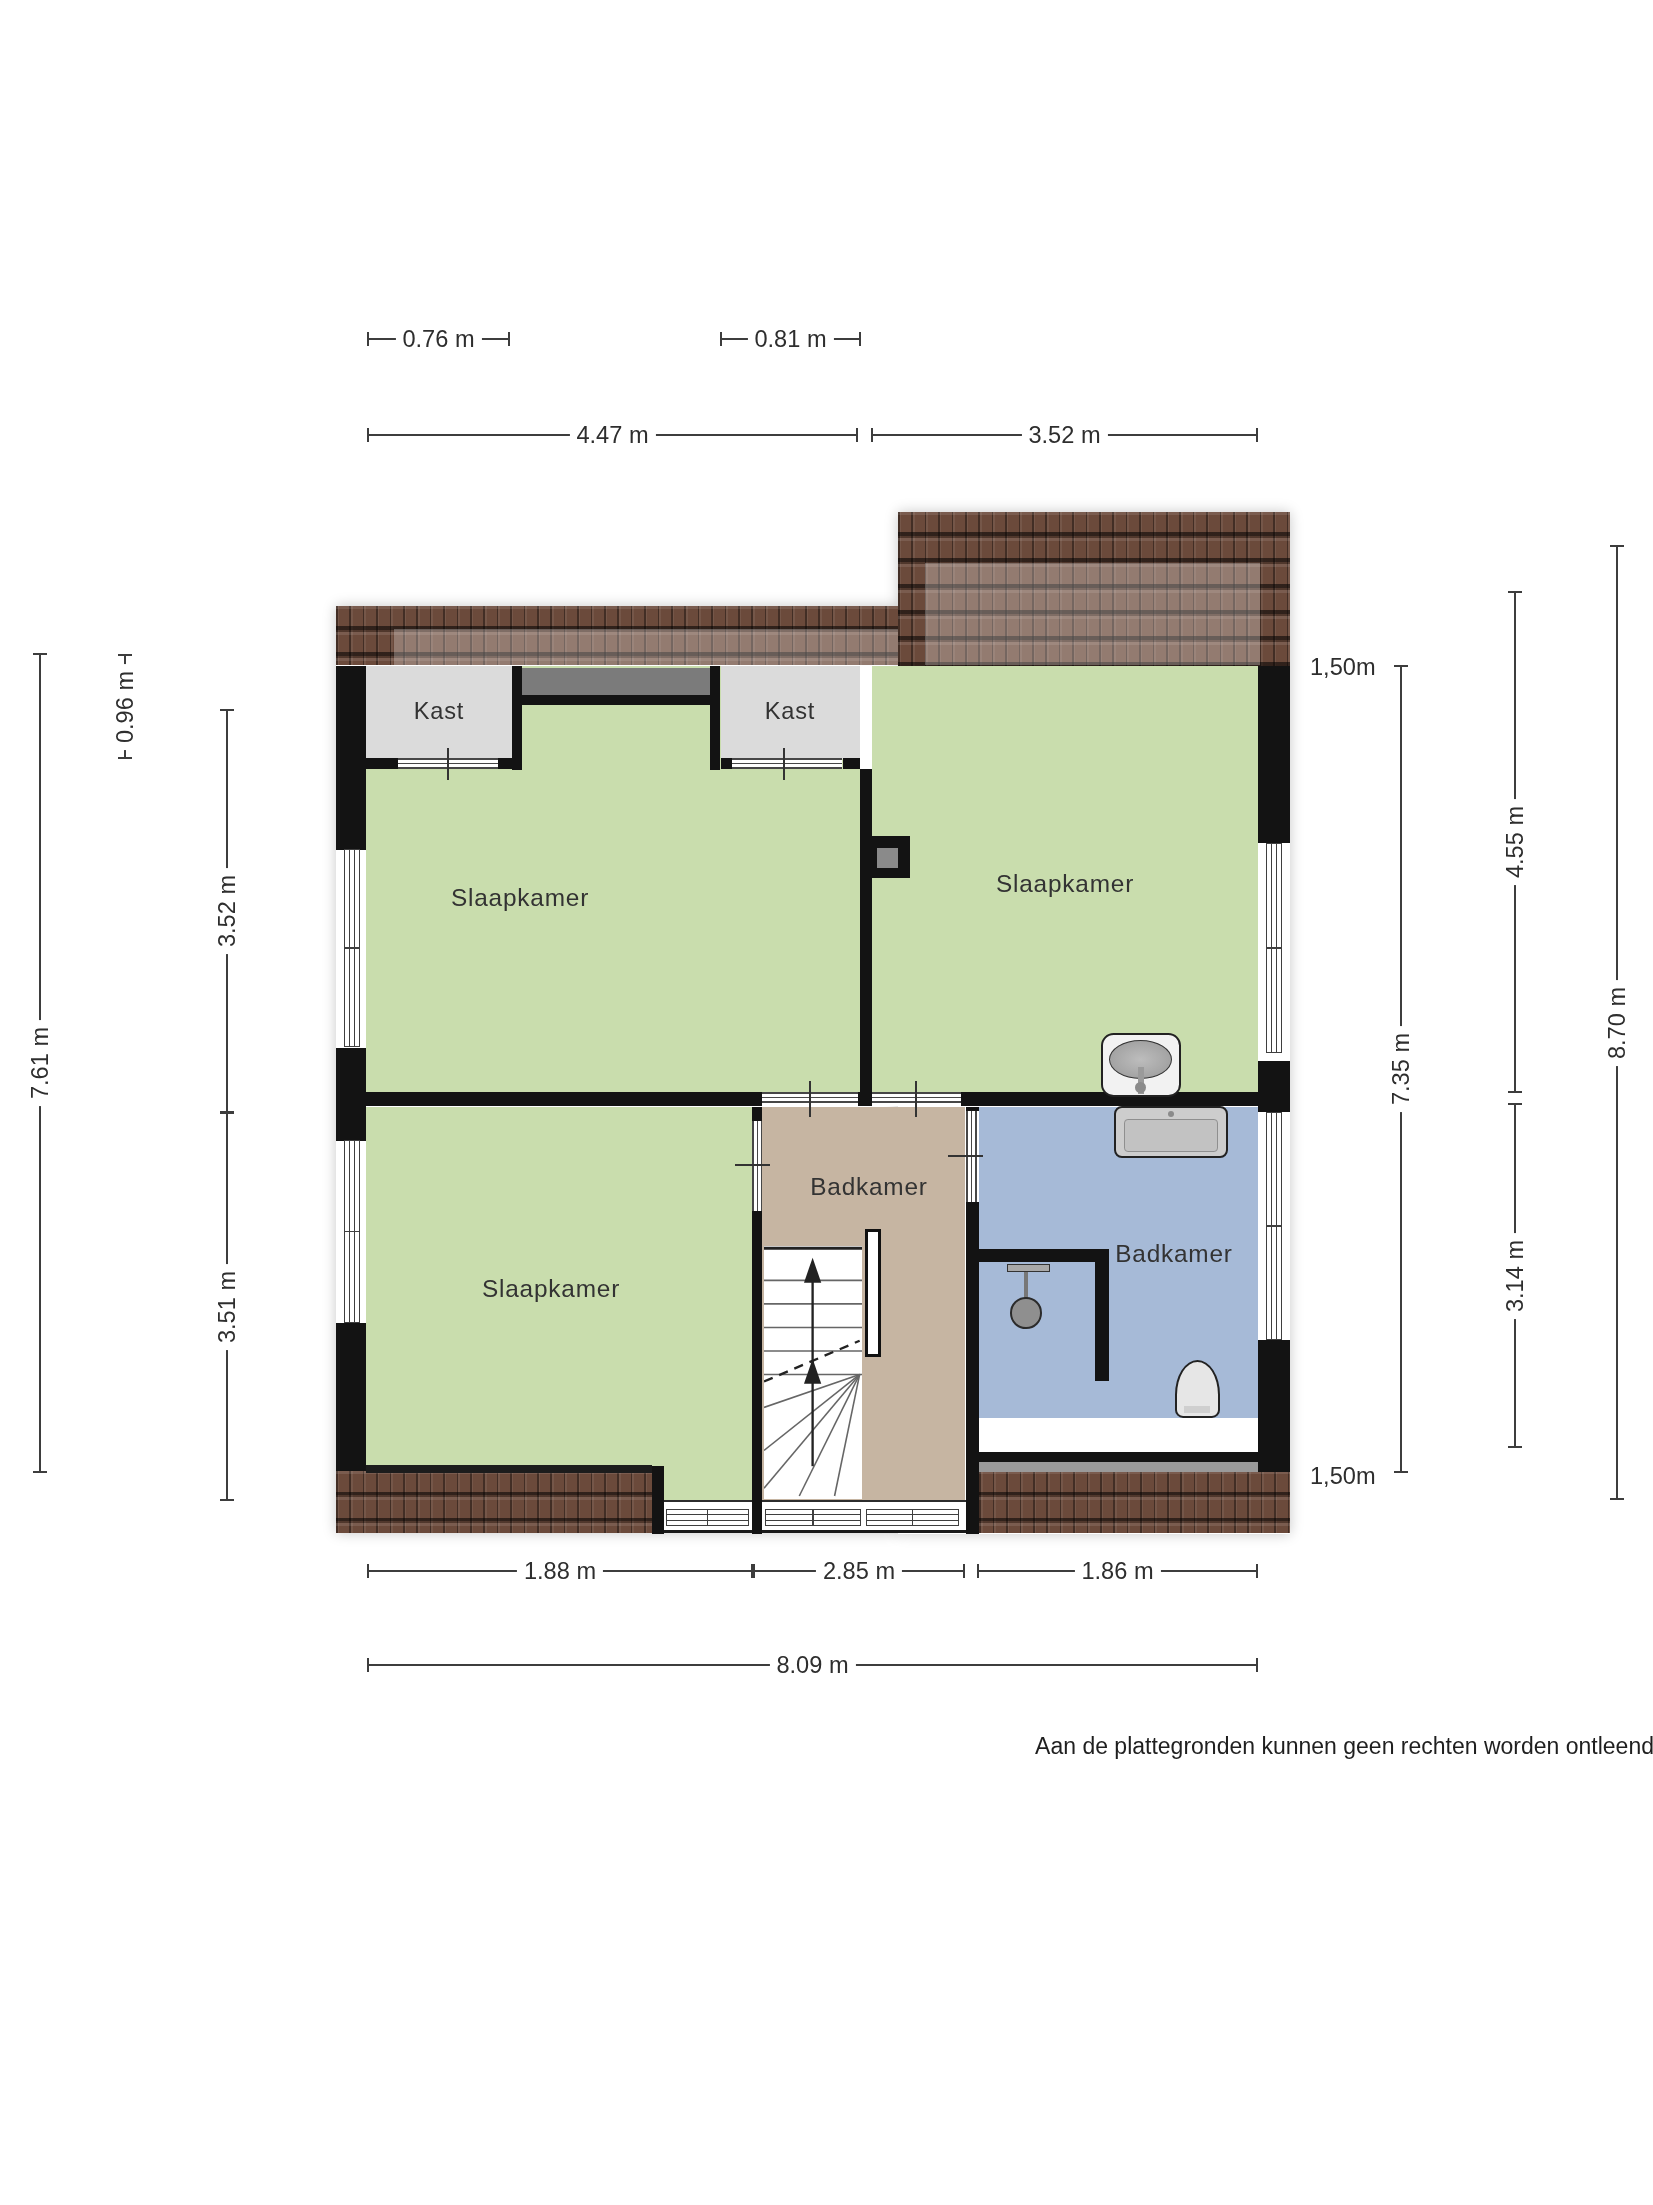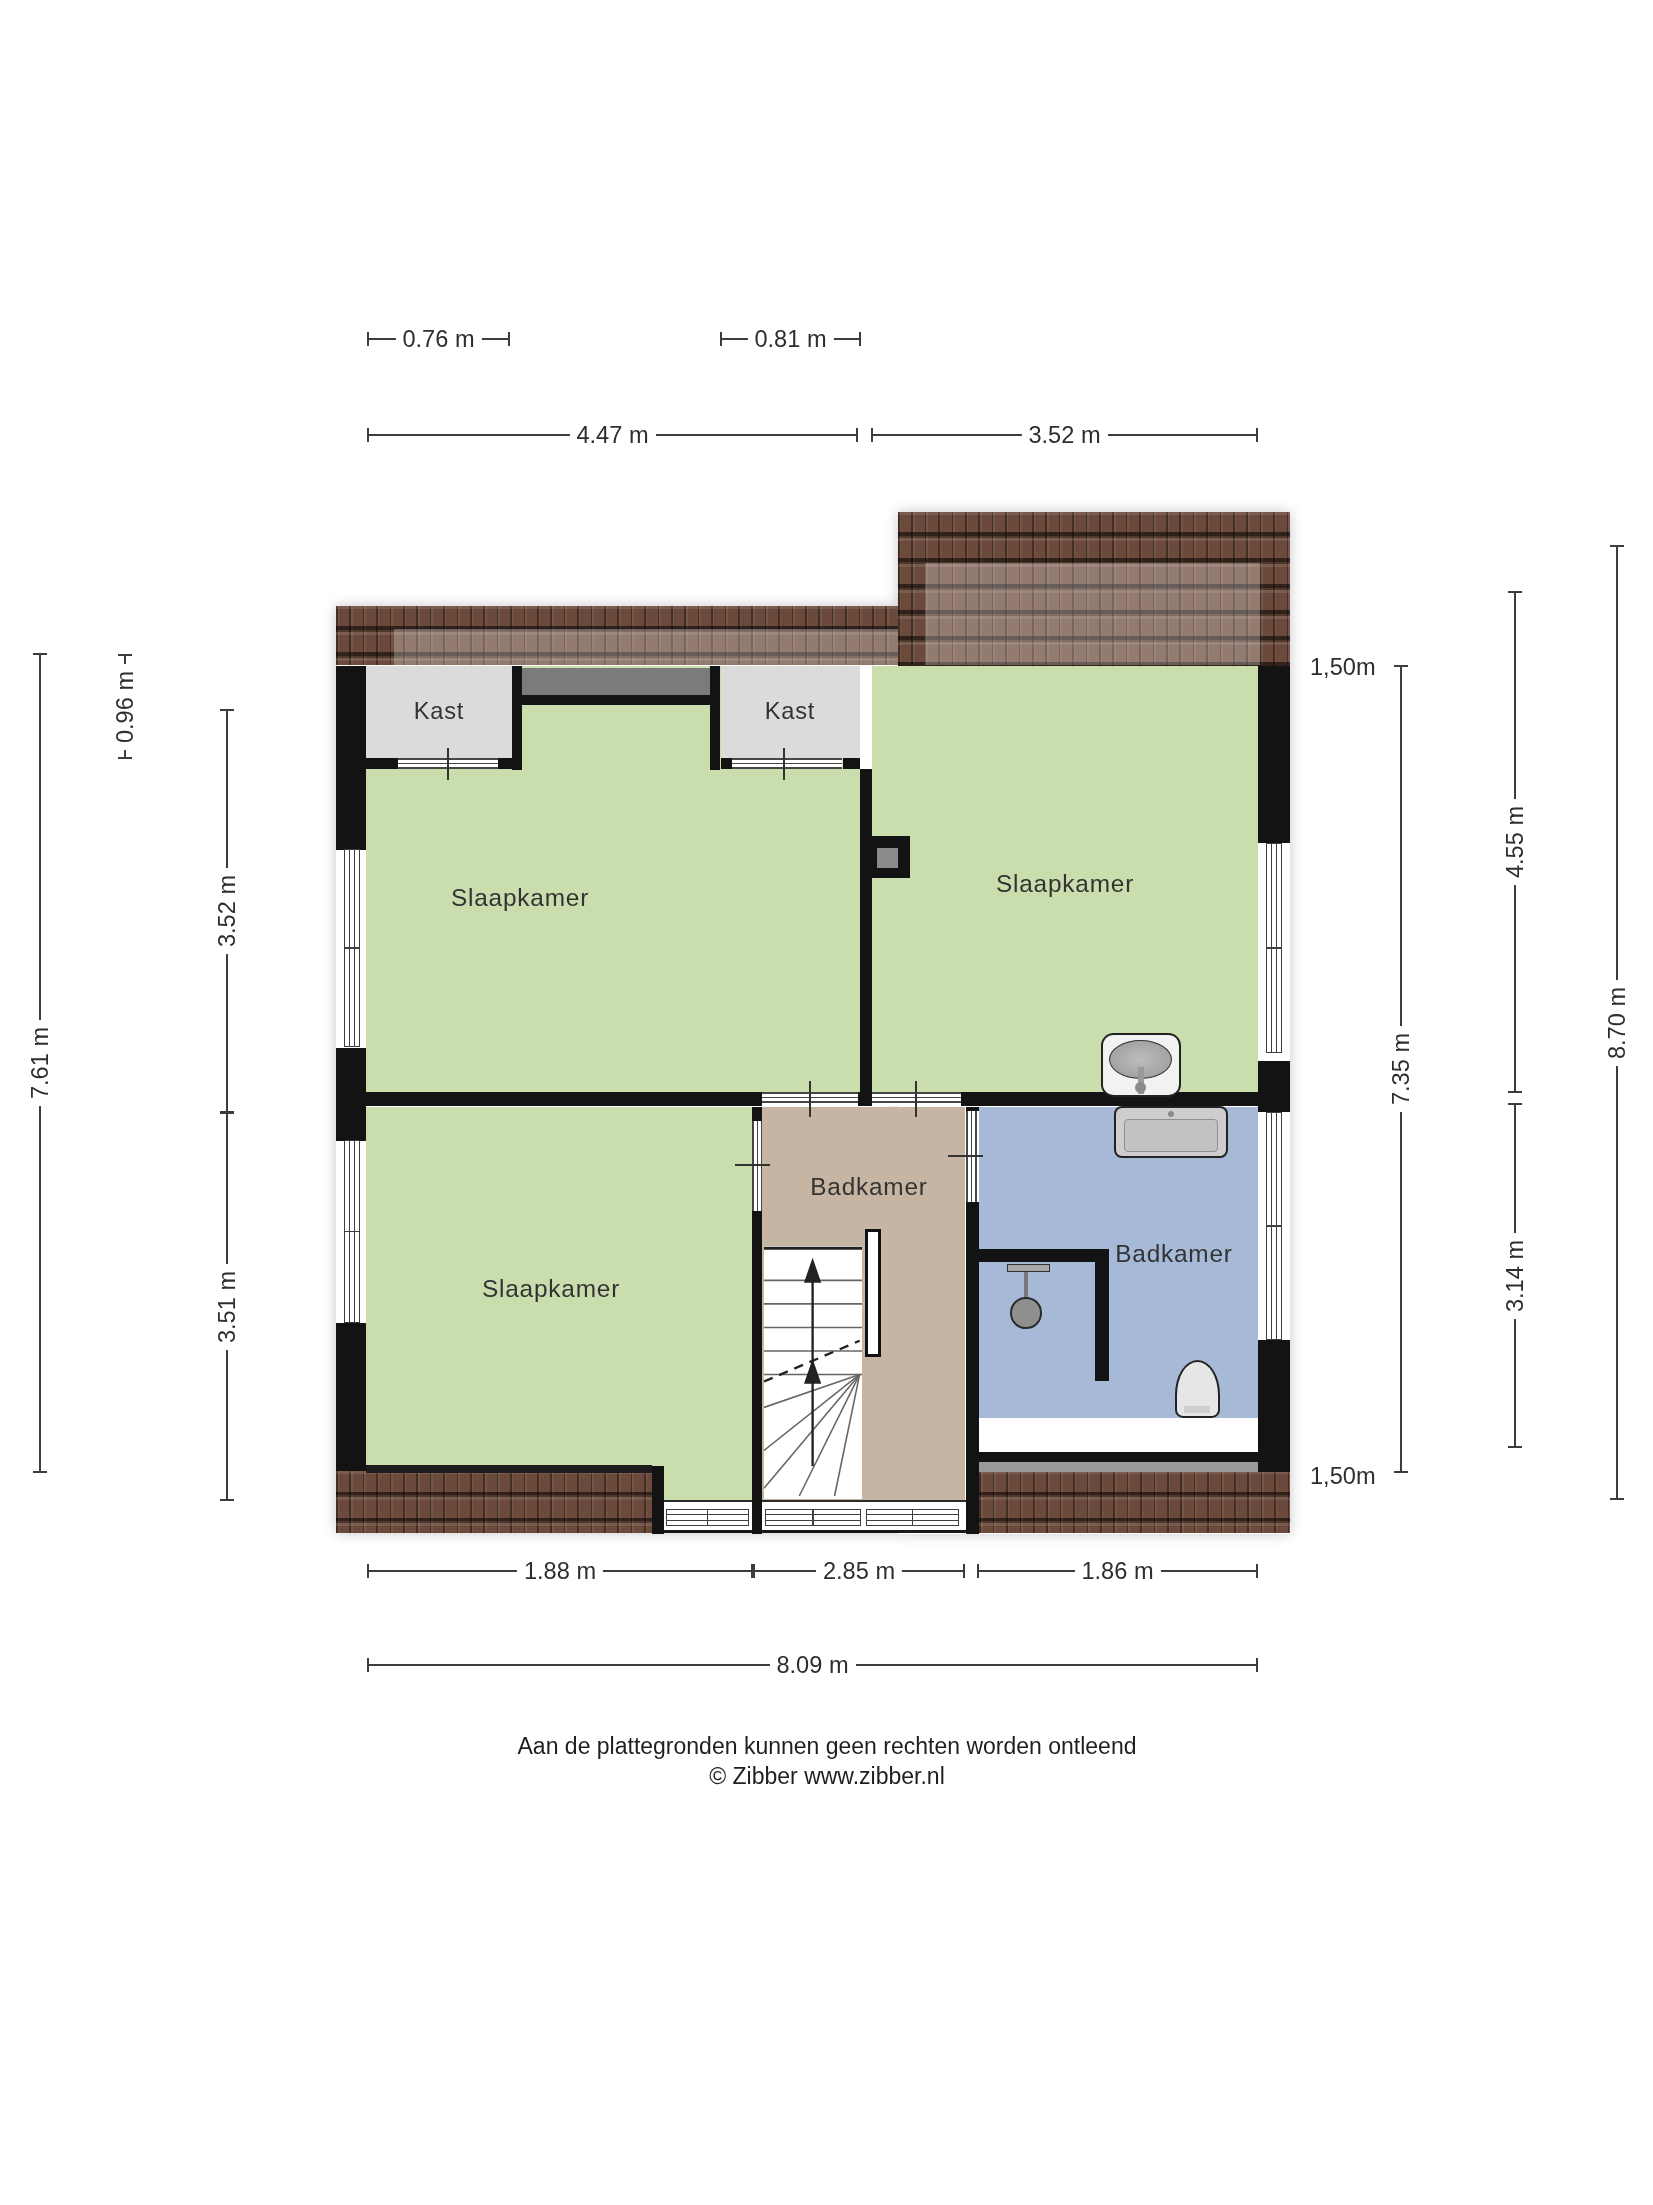--- a/index.html
+++ b/index.html
@@ -232,17 +232,16 @@
   <div class="dimh" style="left:754px;top:1570px;width:210px;">
     <span class="dimlabel">2.85 m</span>
     </div>
   <div class="dimh" style="left:978px;top:1570px;width:279px;">
     <span class="dimlabel">1.86 m</span>
     </div>
   <div class="dimh" style="left:368px;top:1664px;width:889px;">
     <span class="dimlabel">8.09 m</span>
     </div>
 
-  <div class="footer" style="top:1733px;">Aan de plattegronden kunnen geen rechten worden ontleend</div>
-  <div class="footer" style="top:1763px;">© Zibber www.zibber.nl</div>
+  <div class="footer" style="top:1733px;text-align:right;">Aan de plattegronden kunnen geen rechten worden ontleend</div>
 
 </div>
 
 
 </body></html>

